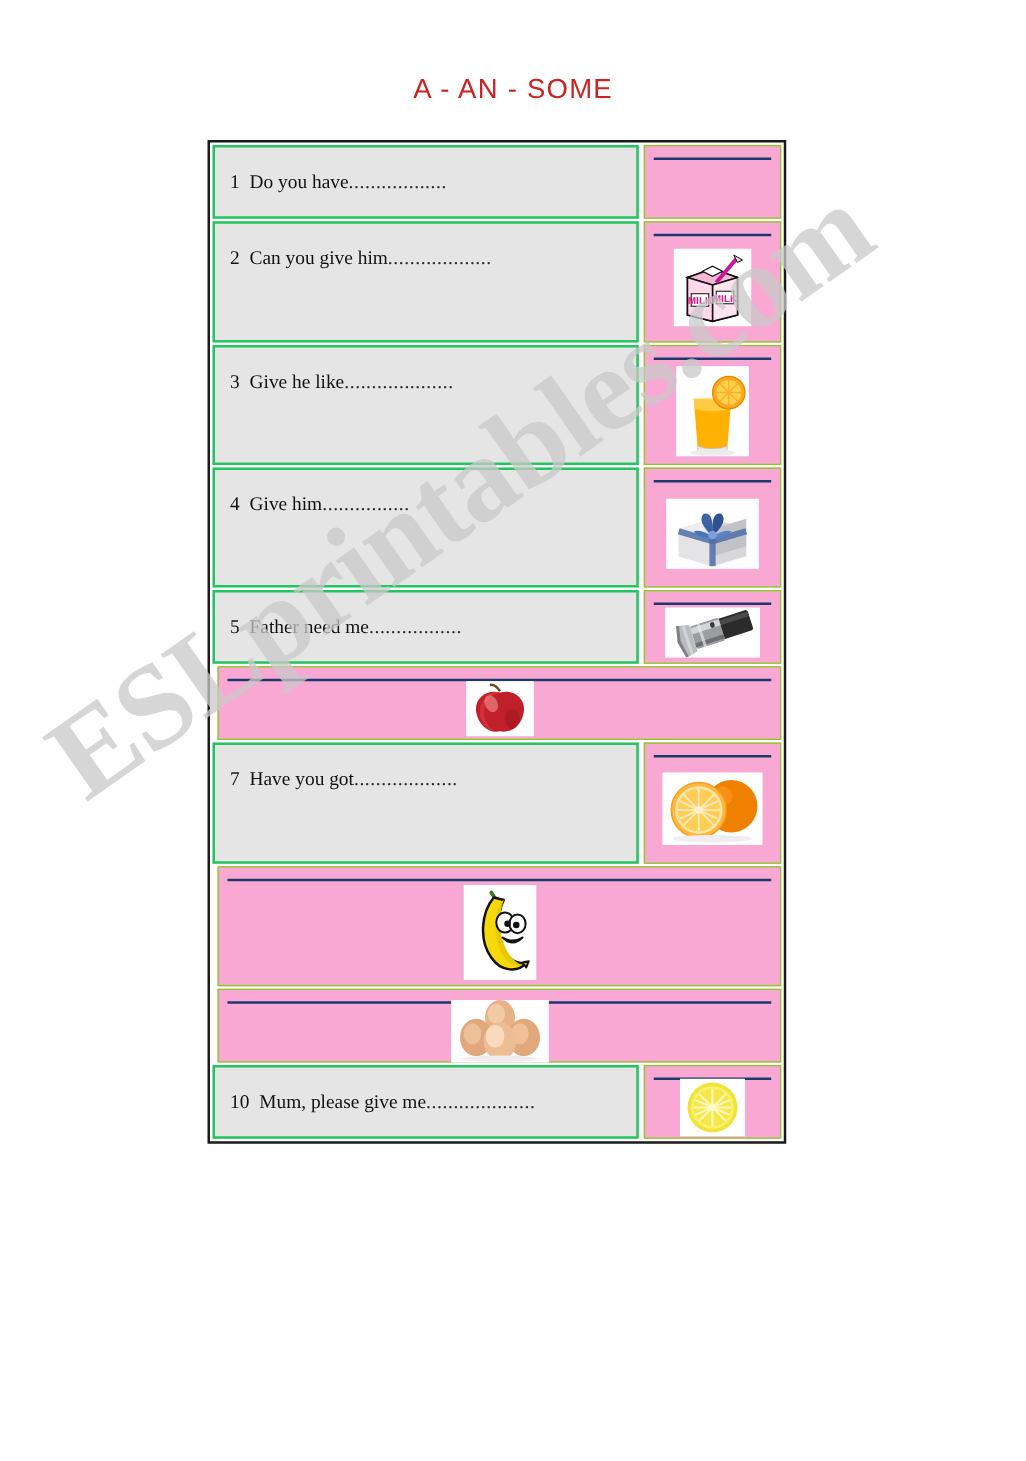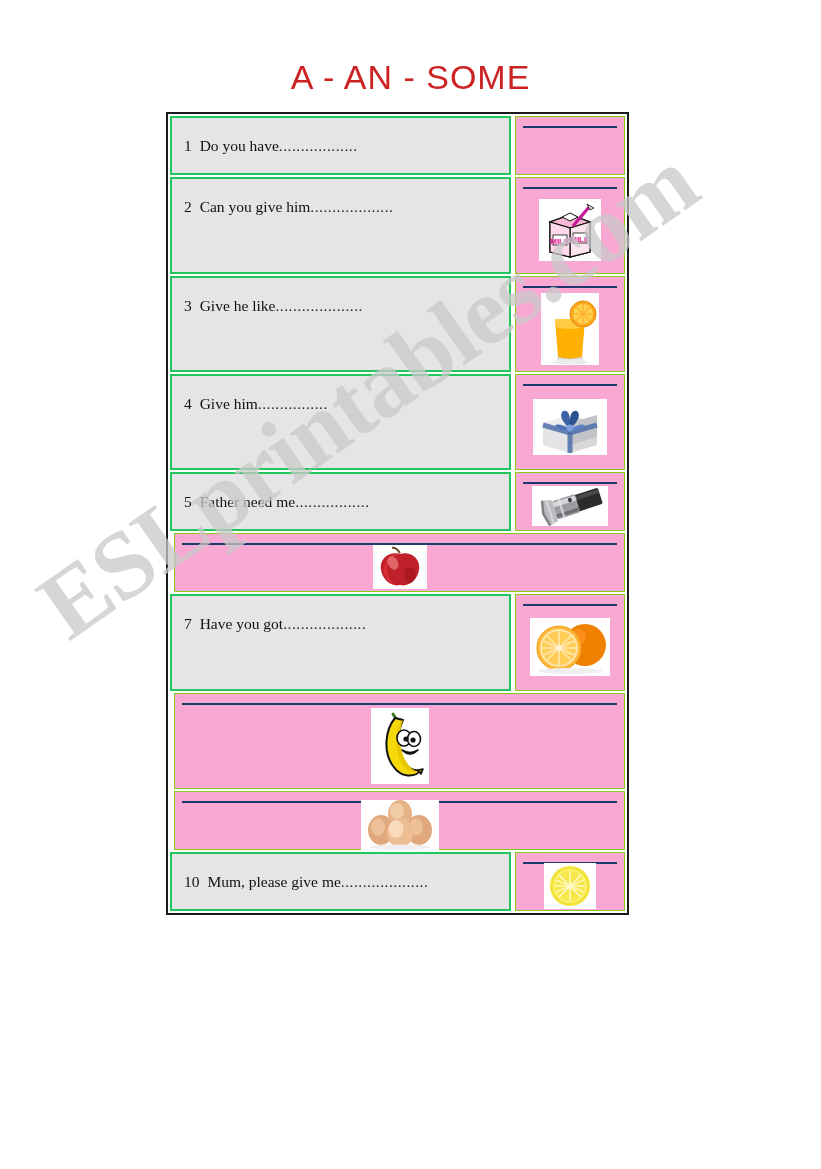--- a/index.html
+++ b/index.html
@@ -43,21 +43,21 @@
   }
 
   
   .page-title {
     position: absolute;
     left: 0;
     top: 58px;
     width: 821px;
     text-align: center;
     font-family: "Liberation Sans", sans-serif;
-    font-size: 34px;
+    font-size: 22px;
     font-weight: 400;
     color: #cc2222;
     letter-spacing: 1px;
     z-index: 2;
   }
 
   
   .sheet {
     position: absolute;
     left: 166px;

